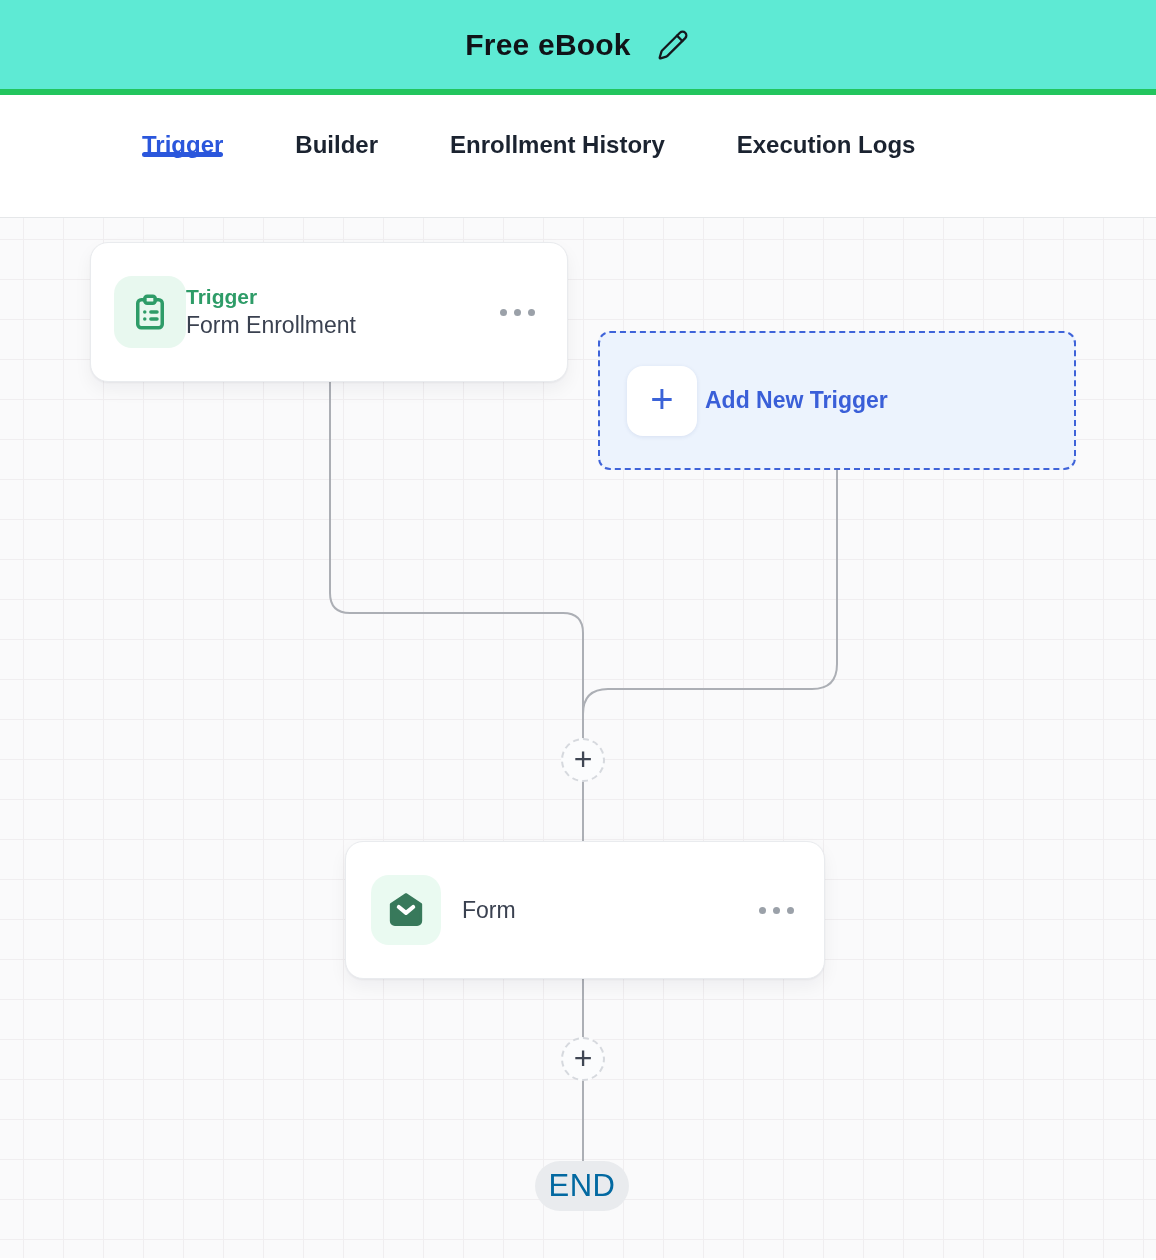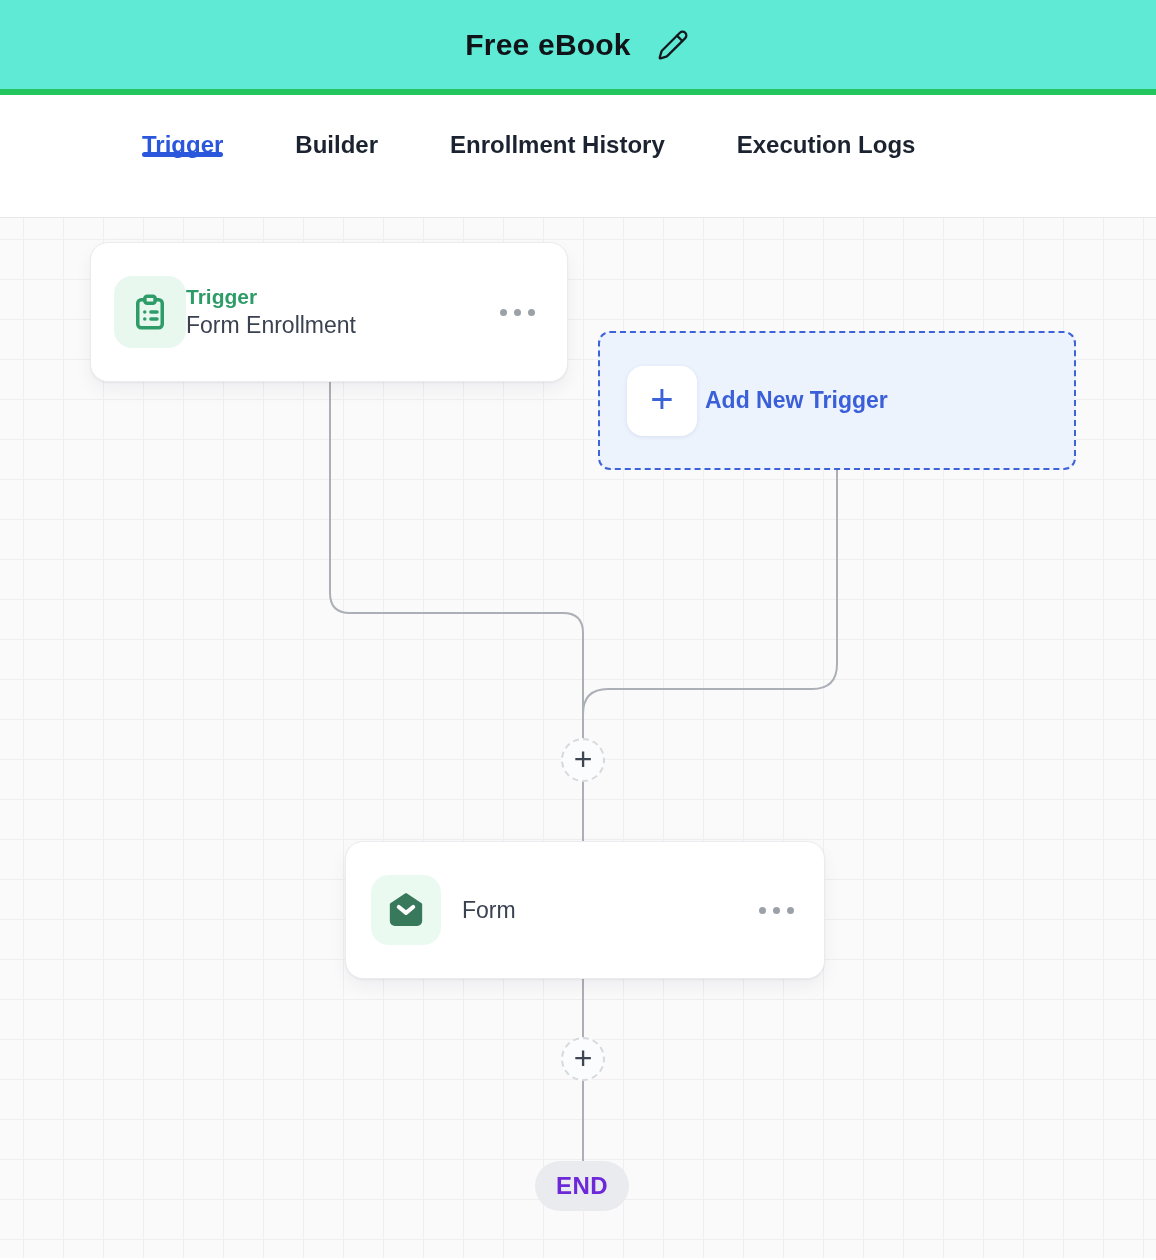--- a/index.html
+++ b/index.html
@@ -59,21 +59,21 @@
 
   .plus-node { position:absolute; width:44px; height:44px; border-radius:50%;
                background:#fbfcfd; border:2px dashed #d6d9de;
                display:flex; align-items:center; justify-content:center; cursor:pointer; }
   .plus-node span { font-size:32px; font-weight:400; color:#3f4653; line-height:1; margin-top:-3px; }
   .plus-node-1 { left:561px; top:520px; }
   .plus-node-2 { left:561px; top:819px; }
 
   .end-pill { position:absolute; left:535px; top:943px; width:94px; height:50px;
               border-radius:25px; background:#e9ebee; display:flex; align-items:center;
-              justify-content:center; font-size:24px; font-weight:700; color:#6d28d9;
+              justify-content:center; font-size:31px; font-weight:400; color:#0369a1;
               letter-spacing:.5px; }
 </style>
 </head>
 <body>
 
 <div class="header">
   <div class="header-title">Free eBook</div>
   <button class="edit-btn">
     <span style="display:flex">
       <svg width="32" height="32" viewBox="0 0 24 24" fill="none" stroke="#15181d" stroke-width="1.7" stroke-linecap="round" stroke-linejoin="round">

